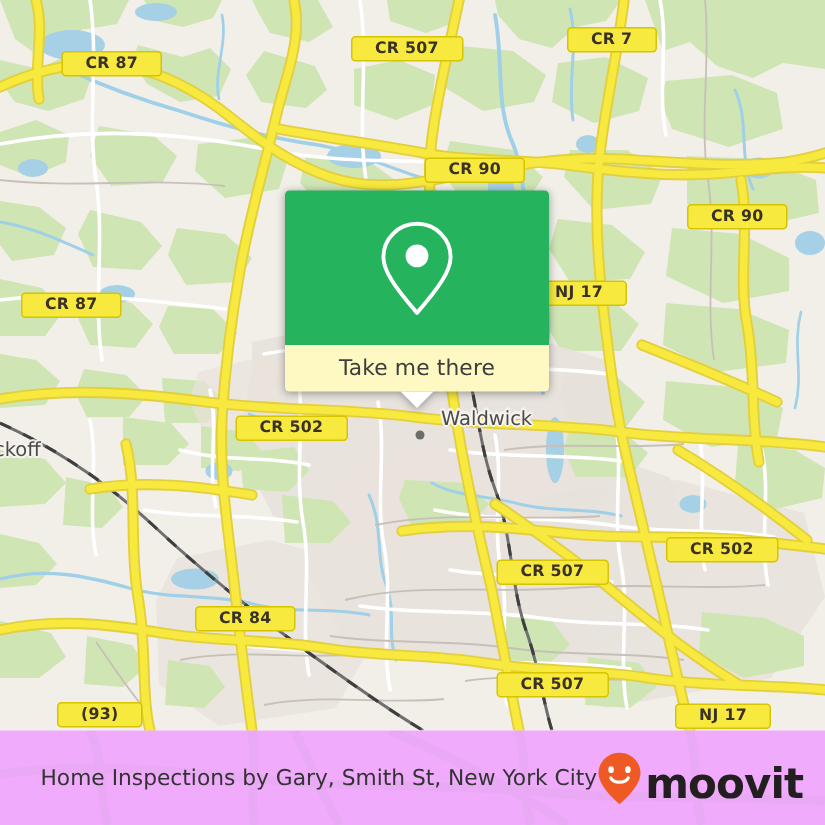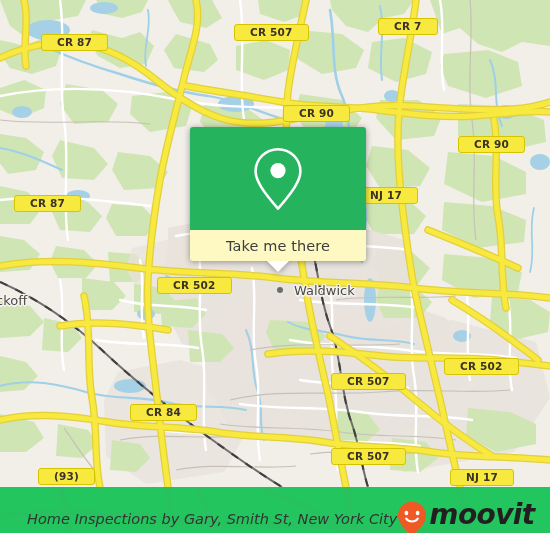--- a/index.html
+++ b/index.html
@@ -137,24 +137,23 @@
     border-right: 11px solid transparent;
     border-top: 11px solid #ffffff;
   }
 
   
   #footer {
     position: absolute;
     left: 0;
     top: 487px;
     width: 550px;
-    height: 46px;
-    background: #22c55e;
+    height: 63px;
+    background: #f0abfc;
     overflow: hidden;
-    font-style: italic;
   }
   #footer-watermark {
     position: absolute;
     left: 0; top: -487px;
     width: 550px; height: 550px;
     opacity: 0.055;
     pointer-events: none;
   }
   #footer-inner {
     position: absolute;
@@ -167,21 +166,21 @@
   }
   #footer-caption {
     color: #333333;
     font-family: "DejaVu Sans", sans-serif;
     font-size: 14.5px;
     white-space: nowrap;
     flex: 1;
   }
   #brand-logo {
     display: flex;
-    align-items: flex-start;
+    align-items: flex-end;
     gap: 2px;
     margin-right: 4px;
   }
   #brand-pin-icon { display: block; }
   #brand-wordmark {
     color: #231f20;
     font-family: "DejaVu Sans", sans-serif;
     font-weight: bold;
     font-size: 28px;
     letter-spacing: -0.6px;
@@ -399,21 +398,21 @@
         <div class="shield" style="left: 157px; top: 277px;">CR 502</div>
         <div class="shield" style="left: 444px; top: 358px;">CR 502</div>
         <div class="shield" style="left: 331px; top: 373px;">CR 507</div>
         <div class="shield" style="left: 130px; top: 404px;">CR 84</div>
         <div class="shield" style="left: 38px; top: 468px;">(93)</div>
         <div class="shield" style="left: 331px; top: 448px;">CR 507</div>
         <div class="shield" style="left: 450px; top: 469px;">NJ 17</div>
       </div>
 
     <div id="place-layer">
-        <div class="place-label" style="left: 294px; top: 283px;">Waldwick</div>
+        <div class="place-label" style="left: 294px; top: 272px;">Waldwick</div>
         <div class="place-dot" style="left: 277px; top: 287px;"></div>
         <div class="place-label" style="left: -4px; top: 293px;">ckoff</div>
       </div>
 
     <div id="popup">
       <div id="popup-top">
         <span id="popup-pin-wrap">
           <svg id="popup-pin-icon" width="54" height="66" viewBox="0 0 54 66" fill="none" aria-hidden="true">
             <path d="M27 3.2 C 14.6 3.2 4.6 13.1 4.6 25.3 C 4.6 34.6 12.2 45.6 27 62.6 C 41.8 45.6 49.4 34.6 49.4 25.3 C 49.4 13.1 39.4 3.2 27 3.2 Z" stroke="#ffffff" stroke-width="2.6" fill="none" stroke-linejoin="round"></path>
             <circle cx="27" cy="24.6" r="7.6" fill="#ffffff"></circle>

